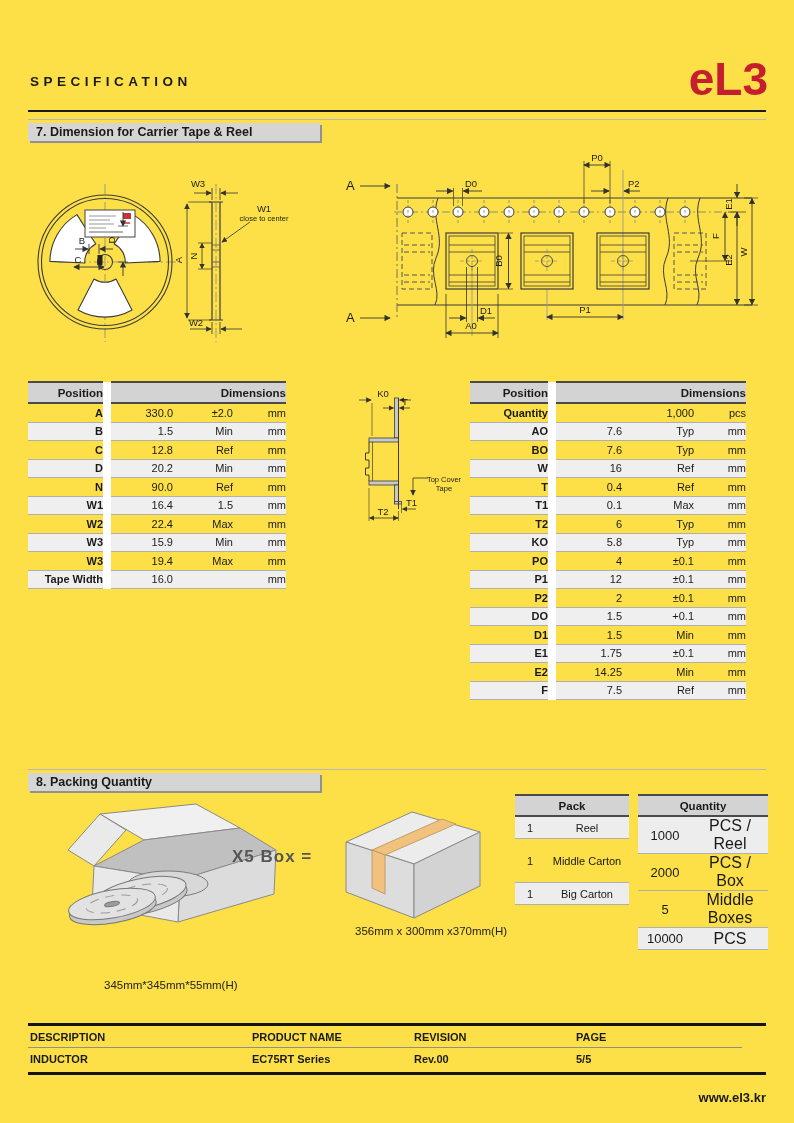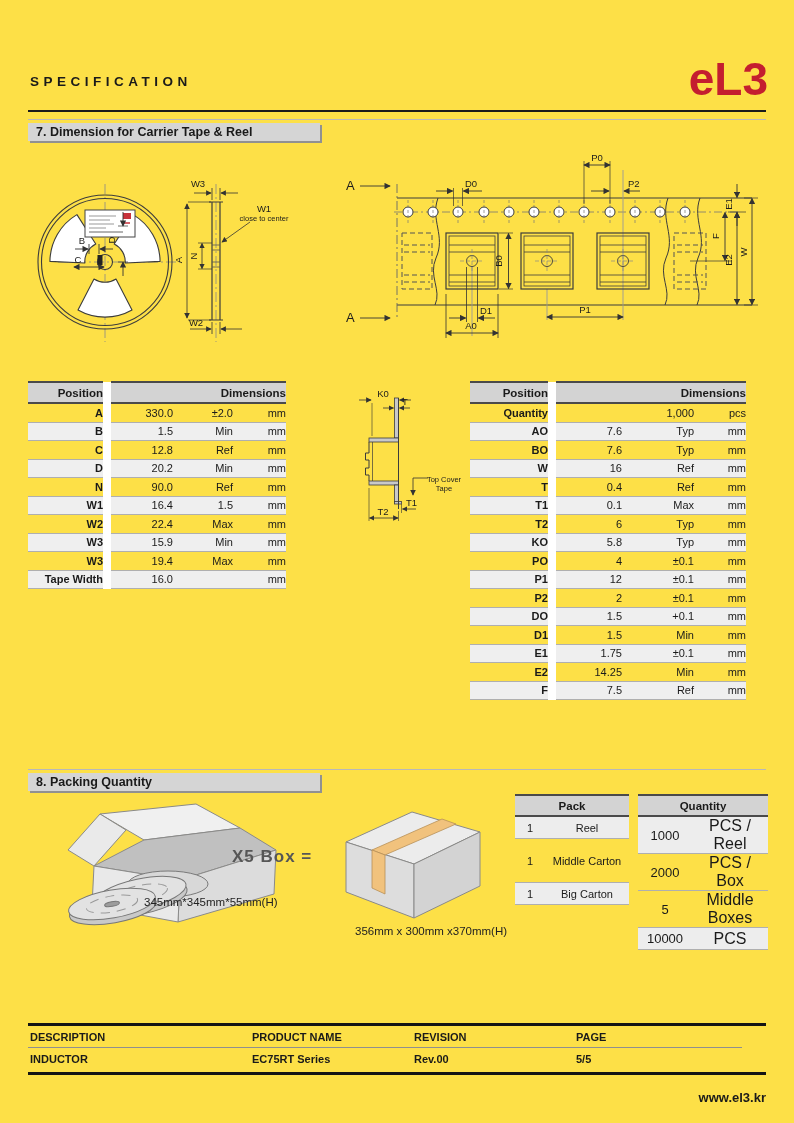--- a/index.html
+++ b/index.html
@@ -42,21 +42,21 @@
   .pack-t{left:515px;top:794px;}
   .qty-t{left:638px;top:794px;}
   .pack-t tbody tr:nth-child(odd) td{background:#ededed;}
   .pack-t tbody tr:nth-child(2) td{height:43px;}
   .qty-t tbody tr:nth-child(1) td,.qty-t tbody tr:nth-child(4) td{background:#ededed;}
   .qty-t td.col-label{font-size:16px;}
   .qty-t td.col-count{font-size:13px;}
 
   .x5-label{left:232px;top:847px;font-size:17px;font-weight:bold;color:#565656;letter-spacing:1px;}
   .caption{font-size:11.5px;color:#222;}
-  .cap1{left:104px;top:896px;margin-left:40px;}
+  .cap1{left:104px;top:979px;}
   .cap2{left:355px;top:925px;}
 
   .footer{left:28px;top:1023px;width:738px;border-top:3px solid #141414;border-bottom:3px solid #141414;
           display:grid;grid-template-columns:222px 162px 162px 168px;}
   .footer .fh{font-weight:bold;font-size:11px;padding:5px 2px 4px 2px;border-bottom:1px solid #8f8f8f;}
   .footer .fv{font-weight:bold;font-size:11px;padding:5px 2px 7px 2px;}
   .website{right:28px;top:1090px;font-weight:bold;font-size:13px;}
 </style>
 </head>
 <body>

